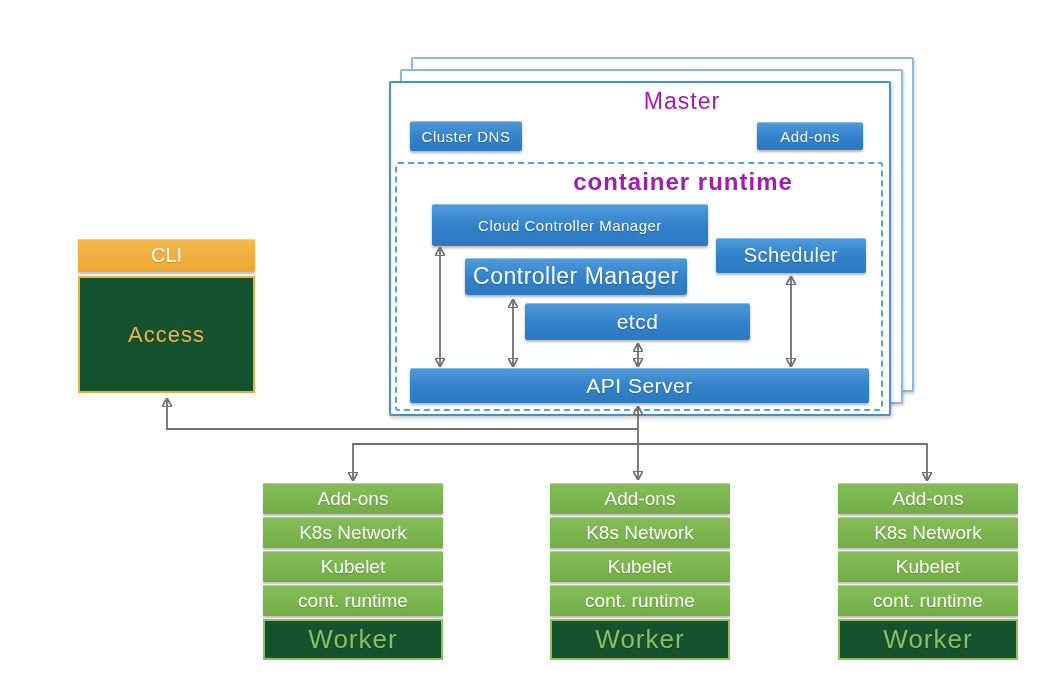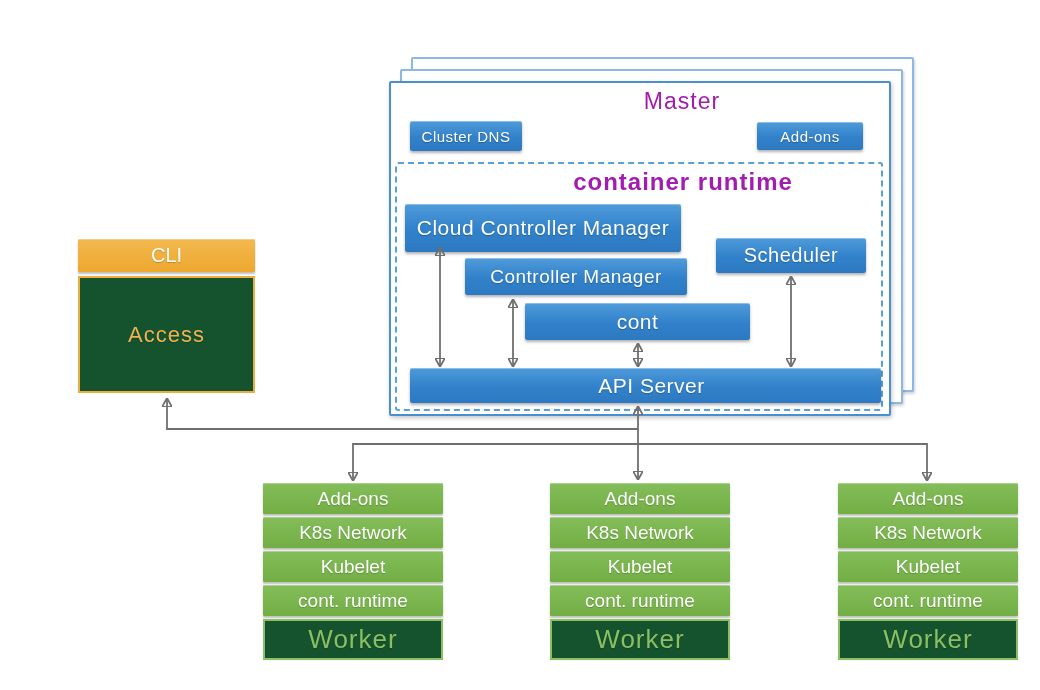--- a/index.html
+++ b/index.html
@@ -57,25 +57,25 @@
   <div class="masterbox" style="left:389px;top:81px;width:498px;height:331px;"></div>
 
   <div class="heading" style="left:389px;top:88px;width:498px;font-size:23px;">Master</div>
 
   <div class="bluebox" style="left:410px;top:121px;width:112px;height:30px;font-size:15px;">Cluster DNS</div>
   <div class="bluebox" style="left:757px;top:122px;width:106px;height:28px;font-size:15px;">Add-ons</div>
 
   <div class="dashedbox" style="left:395px;top:162px;width:484px;height:245px;"></div>
   <div class="heading" style="left:395px;top:168px;width:488px;font-size:24px;font-weight:bold;">container runtime</div>
 
-  <div class="bluebox" style="left:405px;top:204px;width:276px;height:48px;font-size:21px;">Cloud Controller Manager</div>
-  <div class="bluebox" style="left:465px;top:258px;width:222px;height:37px;font-size:19px;">Controller Manager</div>
+  <div class="bluebox" style="left:432px;top:204px;width:276px;height:42px;font-size:15px;">Cloud Controller Manager</div>
+  <div class="bluebox" style="left:465px;top:258px;width:222px;height:37px;font-size:23px;">Controller Manager</div>
   <div class="bluebox" style="left:716px;top:238px;width:150px;height:35px;font-size:20px;">Scheduler</div>
-  <div class="bluebox" style="left:525px;top:303px;width:225px;height:37px;font-size:21px;">cont</div>
-  <div class="bluebox" style="left:410px;top:368px;width:459px;height:35px;font-size:21px;padding-left:12px;">API Server</div>
+  <div class="bluebox" style="left:525px;top:303px;width:225px;height:37px;font-size:21px;">etcd</div>
+  <div class="bluebox" style="left:410px;top:368px;width:459px;height:35px;font-size:21px;">API Server</div>
 
   <div class="stack orange" style="left:78px;top:239px;width:177px;height:154px;">
     <div class="row">CLI</div>
     <div class="basebox">Access</div>
   </div>
 
   <div class="stack green" style="left:263px;top:483px;width:180px;height:177px;">
     <div class="row">Add-ons</div>
     <div class="row">K8s Network</div>
     <div class="row">Kubelet</div>

